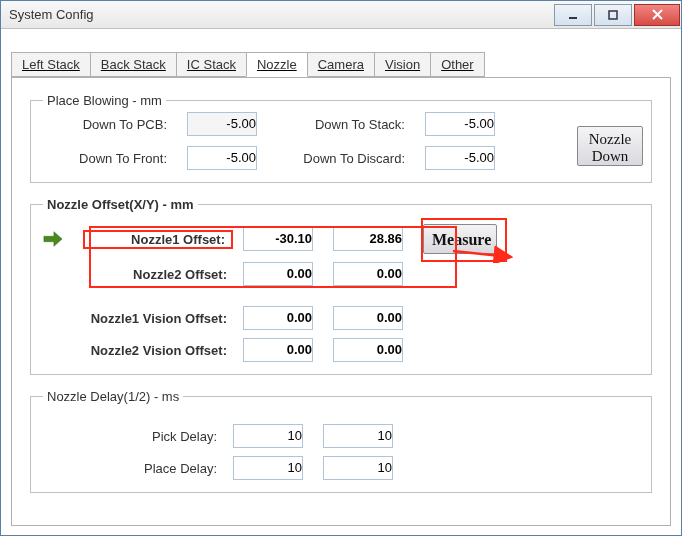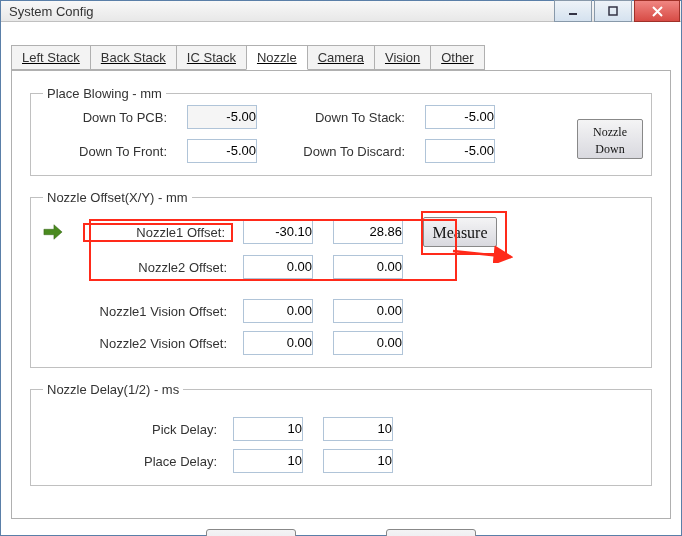--- a/index.html
+++ b/index.html
@@ -15,21 +15,21 @@
   }
   .window {
     width: 682px;
     height: 536px;
     background: #fff;
     border: 1px solid #5a7fa8;
     box-shadow: 0 0 3px rgba(0,0,0,0.3);
     position: relative;
   }
   .titlebar {
-    height: 21px;
+    height: 28px;
     background: linear-gradient(to bottom, #f8f8f8, #e8e8e8);
     border-bottom: 1px solid #c0c0c0;
     display: flex;
     align-items: center;
     justify-content: space-between;
     padding-left: 8px;
     font-size: 13px;
     color: #333;
   }
   .win-buttons { display: flex; }
@@ -111,21 +111,21 @@
     background: #f5f5f5;
   }
   .btn {
     background: linear-gradient(to bottom, #f4f4f5, #d9d9df);
     border: 1px solid #888;
     border-radius: 2px;
     padding: 4px 8px;
     text-align: center;
     cursor: pointer;
     font-family: Georgia, 'Times New Roman', serif;
-    font-size: 12px;
+    font-size: 15px;
     color: #111;
   }
   .btn.nozzle-down {
     width: 66px;
     height: 40px;
     line-height: 17px;
     position: absolute;
     right: 8px;
     top: 18px;
   }
@@ -247,21 +247,21 @@
           <div class="val">-5.00</div>
 
           <div class="lbl">Down To Front:</div>
           <div class="val">-5.00</div>
           <div class="lbl">Down To Discard:</div>
           <div class="val">-5.00</div>
         </div>
         <div class="btn nozzle-down">Nozzle Down</div>
       </fieldset>
 
-      <fieldset style="position:relative;">
+      <fieldset style="position:relative;font-weight:bold;">
         <legend>Nozzle Offset(X/Y) - mm</legend>
 
         <div class="offset-grid">
           <div class="arrow-green">
             <svg width="22" height="18" viewBox="0 0 22 18">
                 <path d="M1 6 L12 6 L12 1 L21 9 L12 17 L12 12 L1 12 Z"></path>
               </svg>
           </div>
           <div class="lbl highlight-red" style="border:none;">Nozzle1 Offset:</div>
           <div class="val">-30.10</div>

